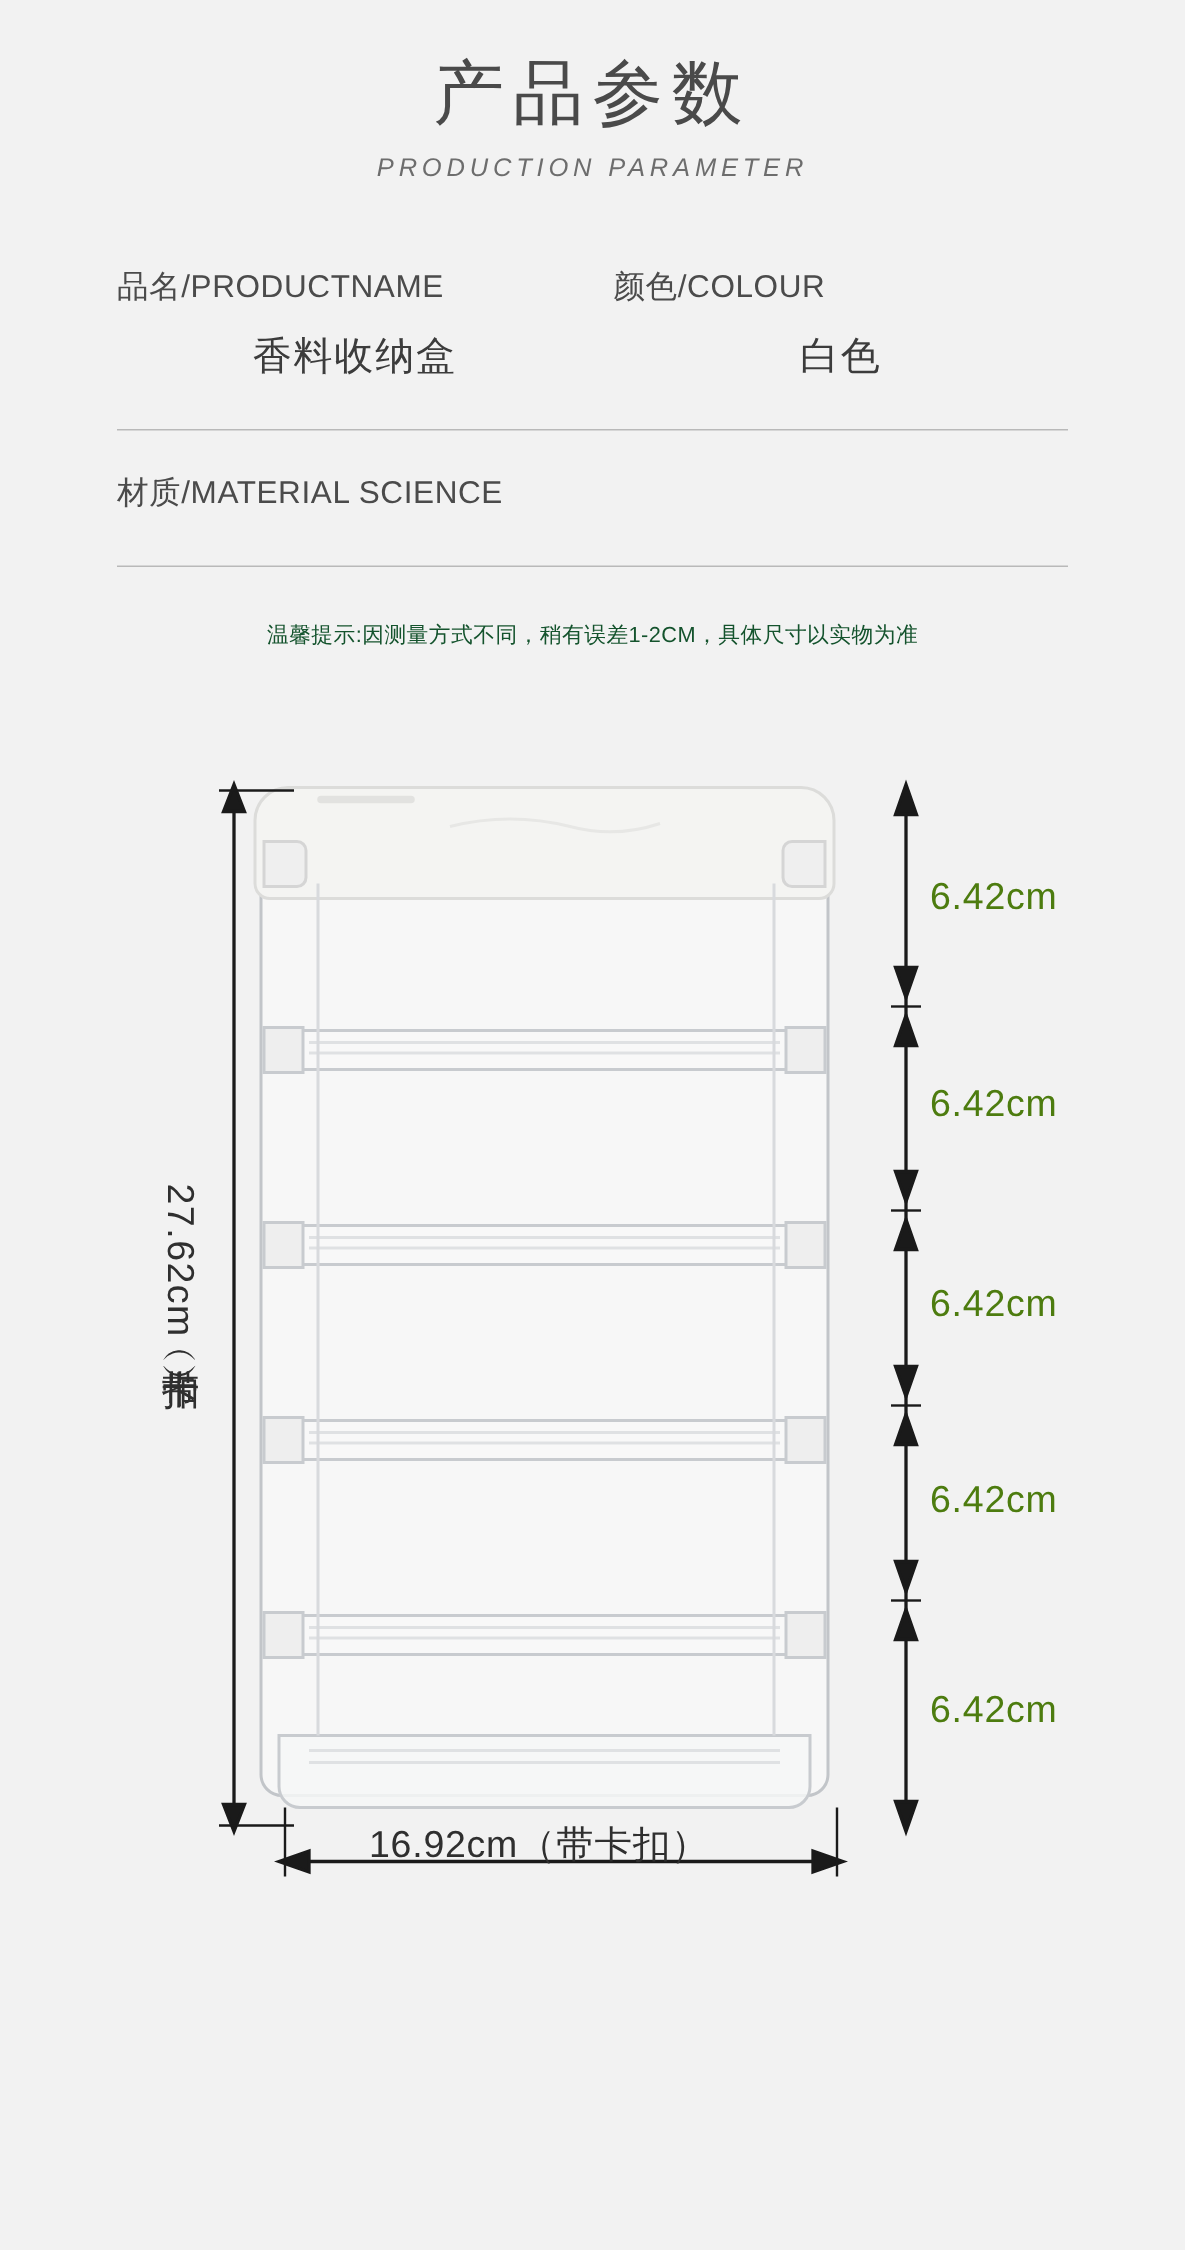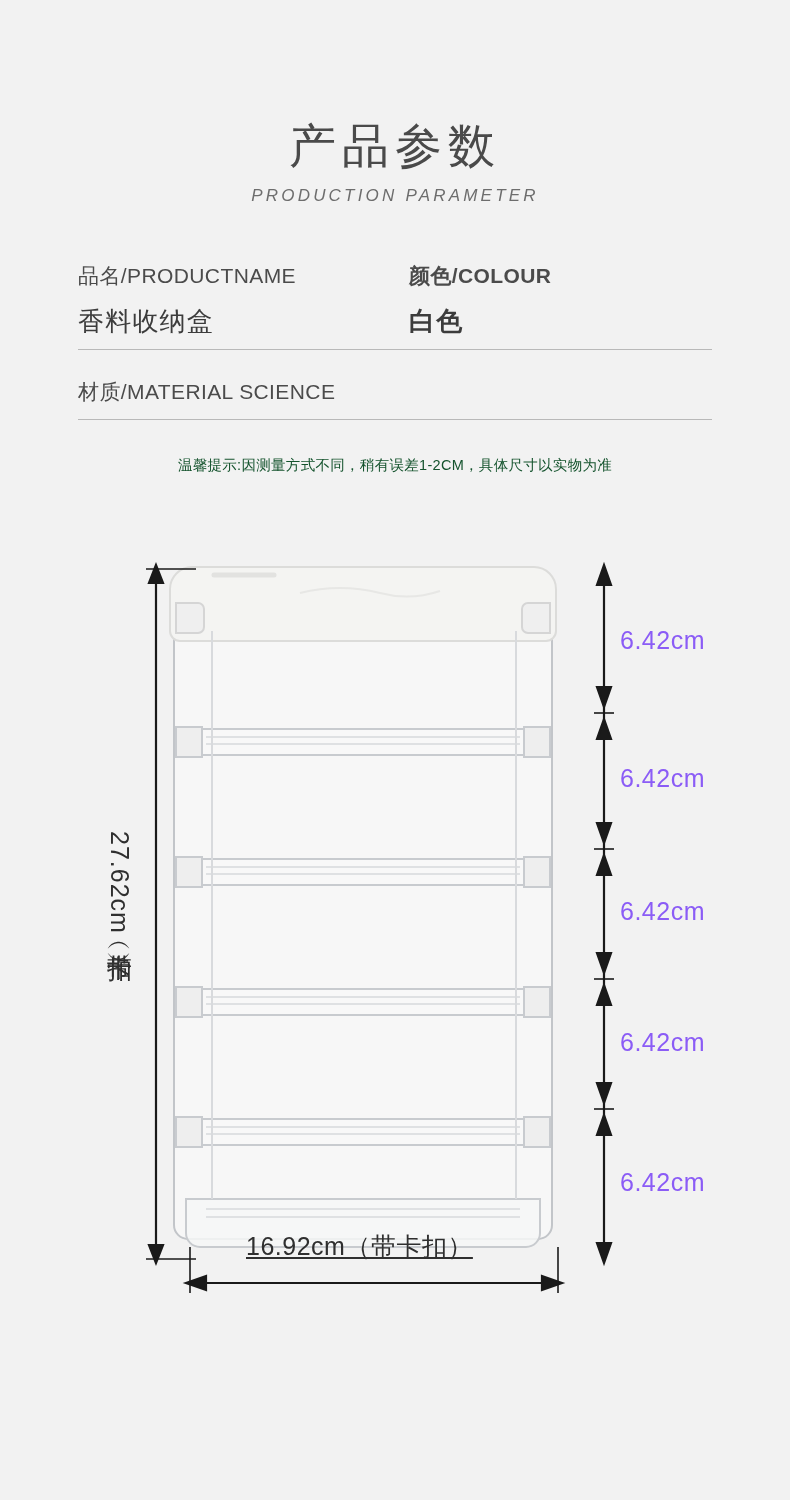--- a/index.html
+++ b/index.html
@@ -12,21 +12,21 @@
     background: #f2f2f2;
     font-family: "Liberation Sans", sans-serif;
     color: #3a3a3a;
     overflow: hidden;
     position: relative;
   }
 
   
   .header {
     text-align: center;
-    padding-top: 120px;
+    padding-top: 36px;
   }
   .title-cn {
     font-size: 47px;
     letter-spacing: 6px;
     color: #4a4a4a;
     font-weight: 500;
     line-height: 1.1;
   }
   .title-en {
     font-size: 17px;
@@ -38,46 +38,46 @@
   }
 
   
   .spec-table {
     margin: 56px 78px 0 78px;
     width: 634px;
   }
   .spec-row {
     display: flex;
     border-bottom: 1px solid #b9b9b9;
-    padding-bottom: 12px;
+    padding-bottom: 33px;
   }
   .spec-row.second {
     margin-top: 28px;
     gap: 10px;
   }
   .spec-col {
     width: 50%;
     box-sizing: border-box;
   }
   .spec-col.right {
     padding-left: 14px;
-    font-weight: bold;
   }
   .spec-label {
     font-size: 21px;
     color: #4b4b4b;
     letter-spacing: 0.4px;
     line-height: 1.35;
   }
   .spec-value {
     font-size: 26px;
     color: #3c3c3c;
     margin-top: 16px;
     letter-spacing: 1.2px;
     line-height: 1.2;
+    text-align: center;
   }
 
   .note {
     text-align: center;
     font-size: 14.5px;
     color: #14532d;
     margin-top: 36px;
     letter-spacing: 0.3px;
   }
 
@@ -89,43 +89,42 @@
     margin-top: 56px;
   }
   .diagram svg {
     position: absolute;
     left: 0;
     top: 0;
   }
   .dim-text {
     position: absolute;
     font-size: 25px;
-    color: #8b5cf6;
+    color: #4d7c0f;
     letter-spacing: 0.5px;
     white-space: nowrap;
   }
   .dim-left {
     position: absolute;
     left: 104px;
     top: 300px;
     font-size: 25px;
     color: #2f2f2f;
     writing-mode: vertical-rl;
     letter-spacing: 1px;
     white-space: nowrap;
   }
   .dim-bottom {
     position: absolute;
     left: 246px;
-    top: 699px;
+    top: 724px;
     font-size: 25px;
     color: #2f2f2f;
     letter-spacing: 0.5px;
     white-space: nowrap;
-    text-decoration: underline;
   }
 </style>
 </head>
 <body>
 
 <div class="header">
   <div class="title-cn">产品参数</div>
   <div class="title-en">PRODUCTION PARAMETER</div>
 </div>
 

